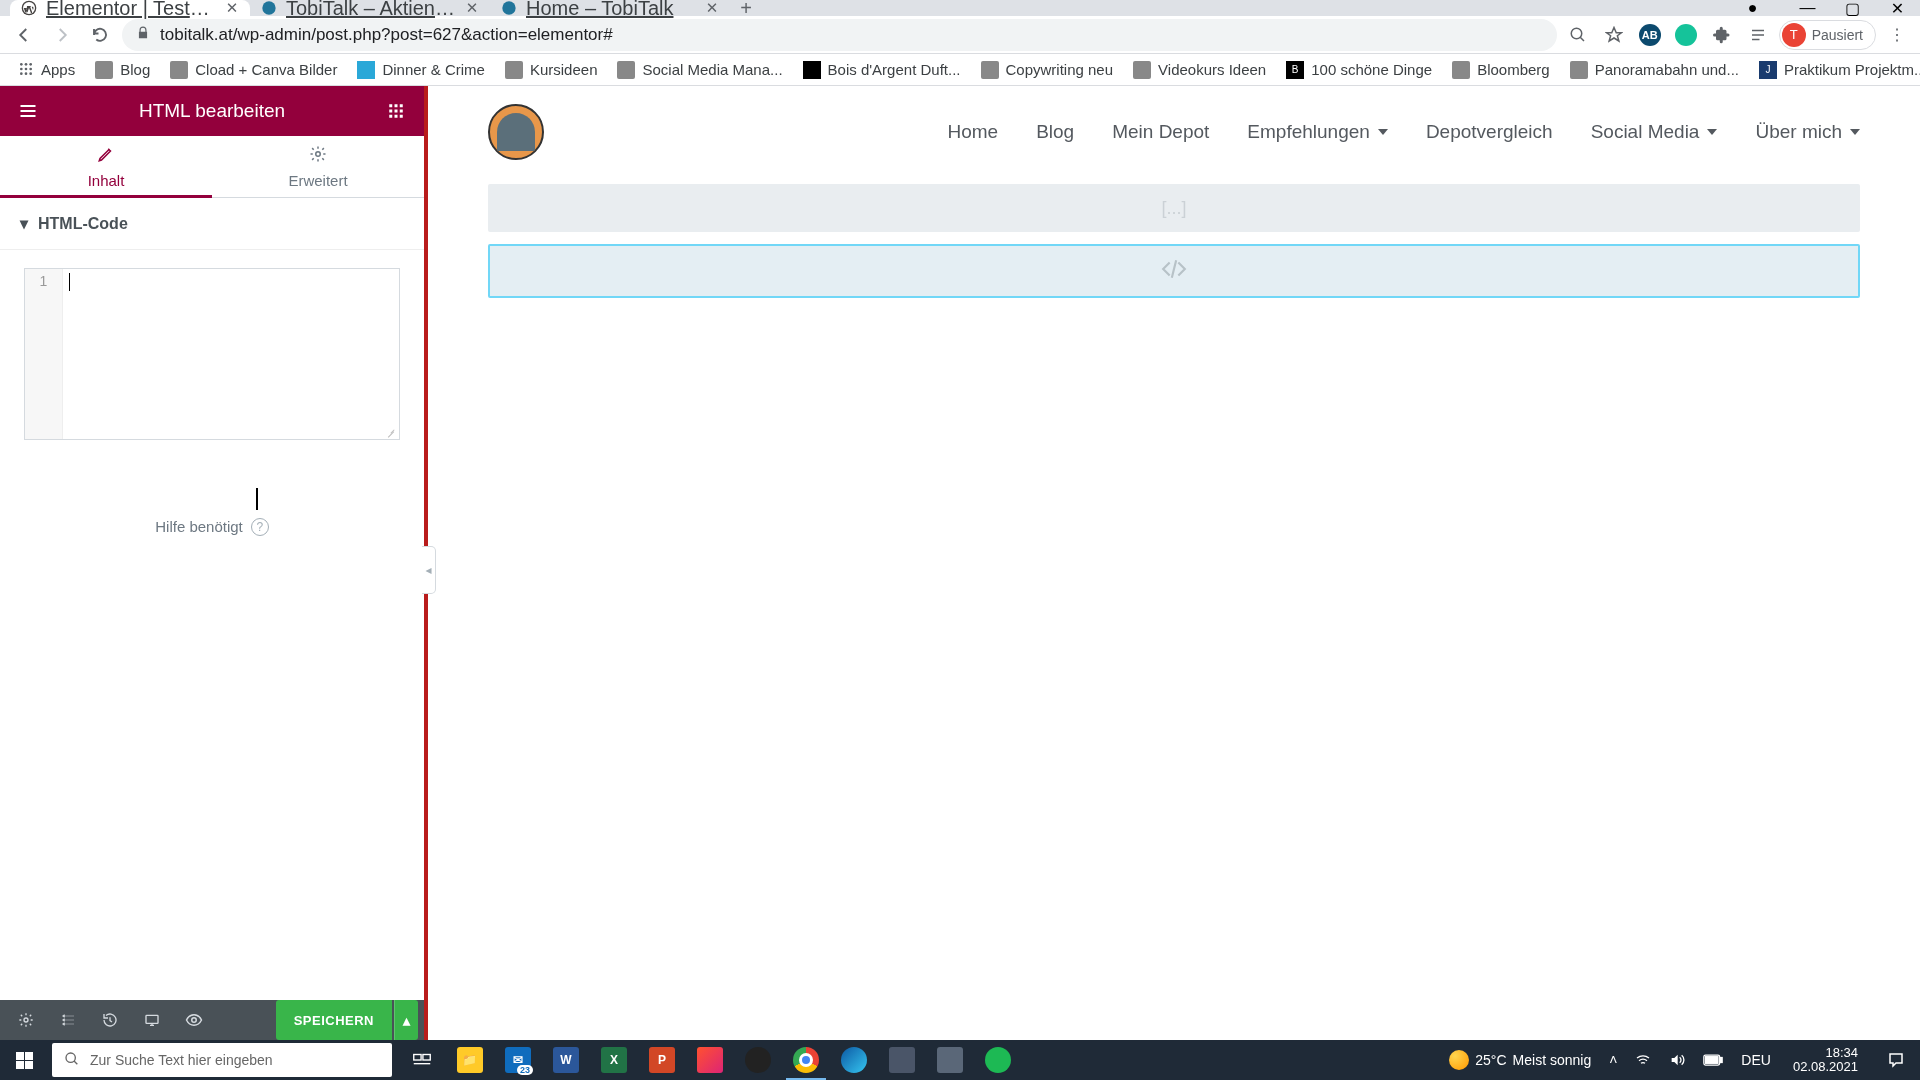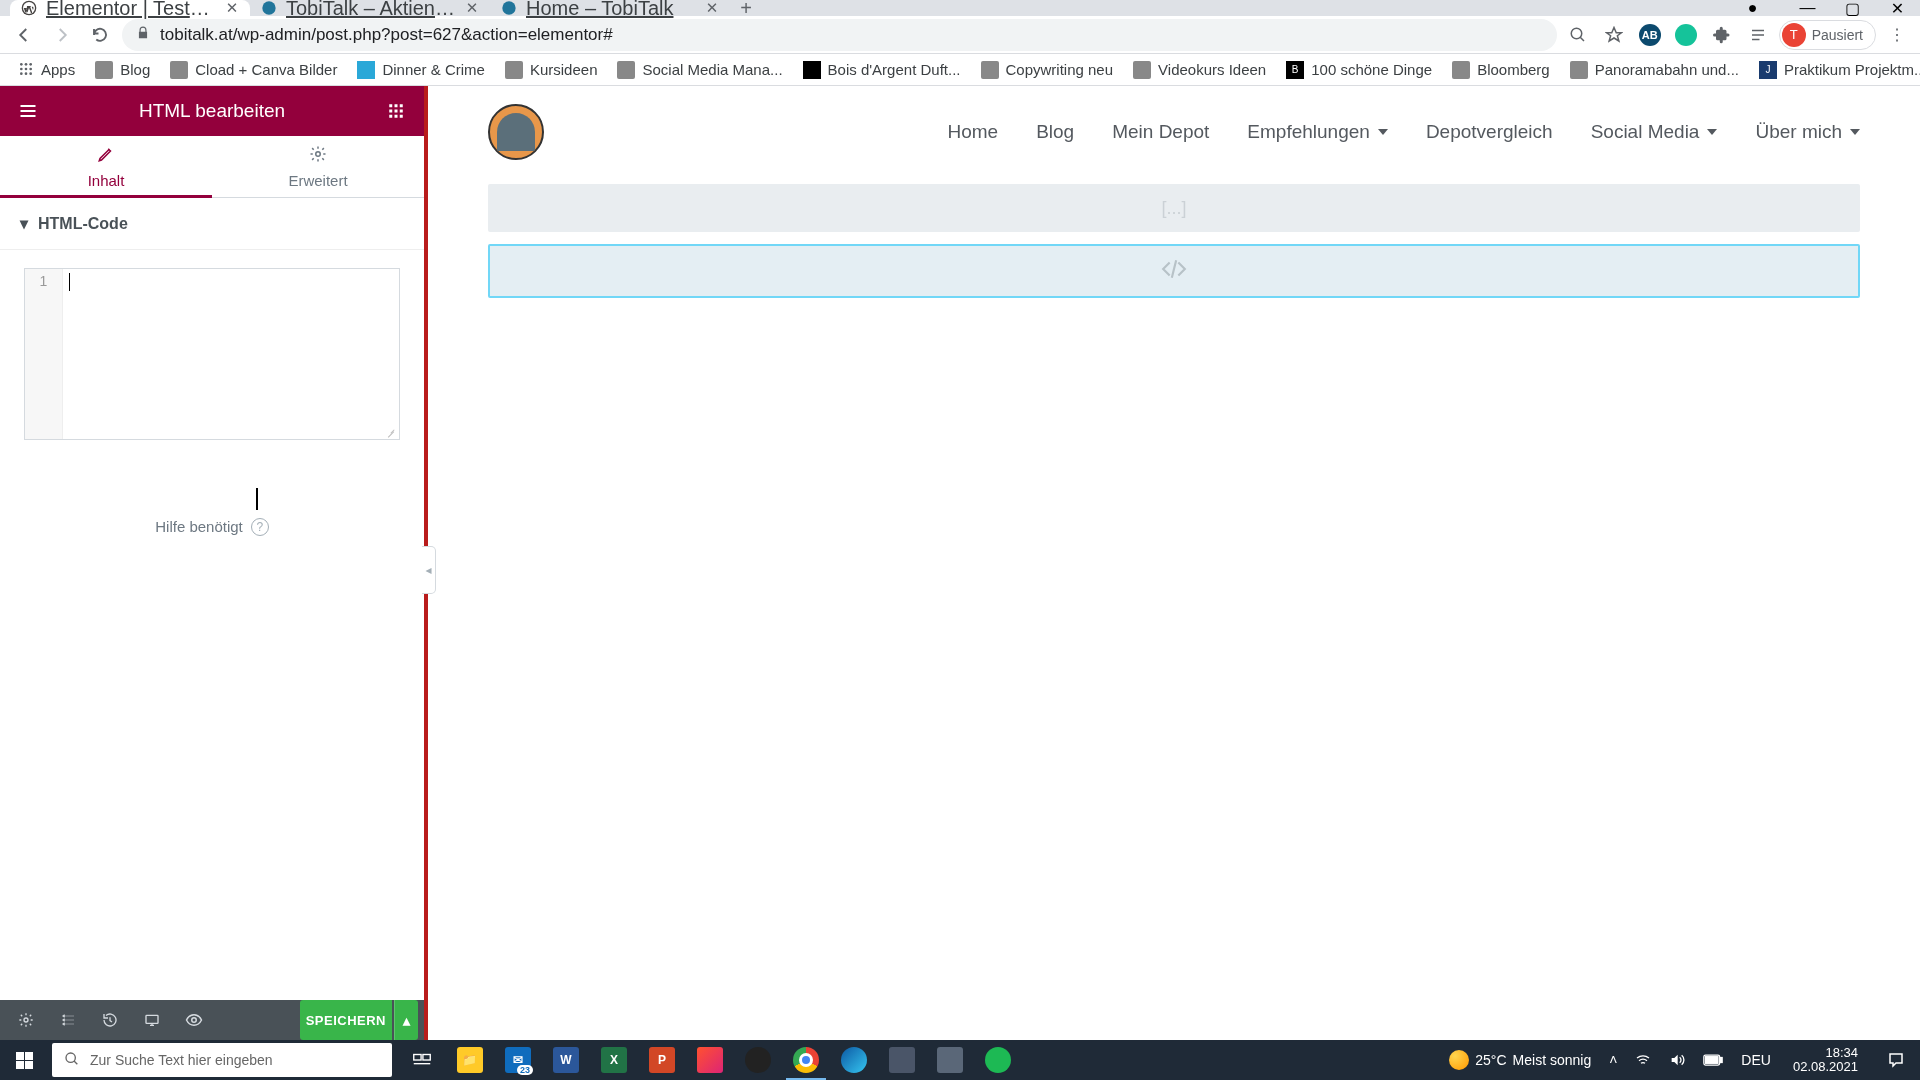--- a/index.html
+++ b/index.html
@@ -58,21 +58,21 @@
 .el-text-cursor { position: absolute; left: 256px; top: 402px; width: 2px; height: 22px; background: #000; }
 .el-resize { position: absolute; right: 4px; bottom: 4px; width: 10px; height: 10px; }
 .el-resize::before, .el-resize::after { content: ""; position: absolute; background: #bbb; }
 .el-resize::before { right: 0; bottom: 0; width: 8px; height: 1px; transform: rotate(-45deg); }
 .el-resize::after { right: 0; bottom: 3px; width: 5px; height: 1px; transform: rotate(-45deg); }
 .el-help { flex: 1; display: flex; align-items: flex-start; justify-content: center; padding-top: 60px; color: #6d7882; font-size: 15px; gap: 8px; }
 .el-help-icon { width: 18px; height: 18px; border: 1px solid #a4afb7; border-radius: 50%; display: flex; align-items: center; justify-content: center; font-size: 12px; color: #a4afb7; }
 .el-footer { height: 40px; background: #495157; display: flex; align-items: center; padding: 0 6px; gap: 2px; }
 .el-footer-btn { width: 40px; height: 40px; display: flex; align-items: center; justify-content: center; color: #d5dadf; cursor: pointer; }
 .el-footer-spacer { flex: 1; }
-.el-save { background: #39b54a; color: #fff; font-weight: 700; font-size: 13px; letter-spacing: 0.5px; padding: 0 6px; height: 100%; display: flex; align-items: center; cursor: pointer; border-radius: 3px 0 0 3px; }
+.el-save { background: #39b54a; color: #fff; font-weight: 700; font-size: 13px; letter-spacing: 0.5px; padding: 0 18px; height: 100%; display: flex; align-items: center; cursor: pointer; border-radius: 3px 0 0 3px; }
 .el-save-more { width: 24px; background: #39b54a; color: #fff; height: 100%; display: flex; align-items: center; justify-content: center; cursor: pointer; border-left: 1px solid rgba(255,255,255,0.2); border-radius: 0 3px 3px 0; }
 .el-collapse { position: absolute; right: -12px; top: 460px; width: 14px; height: 48px; background: #fff; border: 1px solid #d5dadf; border-left: none; border-radius: 0 5px 5px 0; display: flex; align-items: center; justify-content: center; color: #a4afb7; cursor: pointer; font-size: 12px; }
 
 
 .canvas { flex: 1; background: #fff; overflow: auto; padding: 0 60px; }
 .site-header { display: flex; padding: 18px 0 24px; }
 .site-logo { width: 56px; height: 56px; border-radius: 50%; background: #e8974a; border: 2px solid #333; flex-shrink: 0; overflow: hidden; display: flex; align-items: center; justify-content: center; }
 .site-logo-inner { width: 38px; height: 38px; background: #5b6f7a; border-radius: 50% 50% 0 0; }
 .site-nav { flex: 1; display: flex; justify-content: flex-end; gap: 38px; font-size: 19px; color: #54595f; }
 .nav-item { cursor: pointer; display: flex; align-items: center; gap: 6px; }

